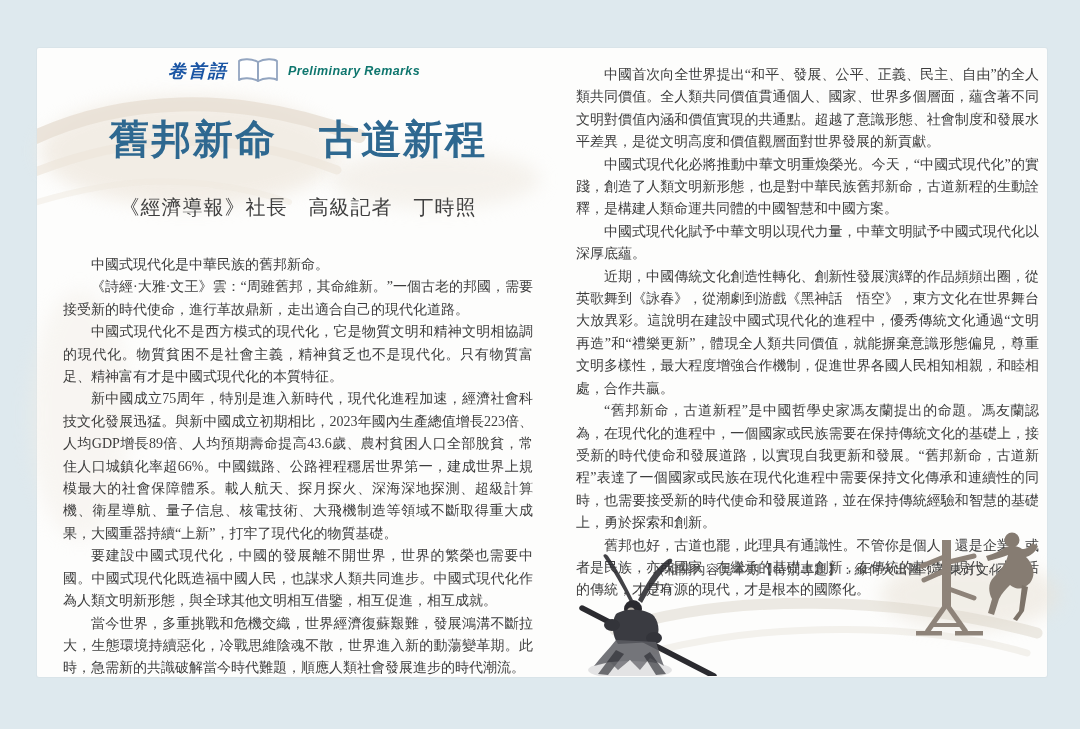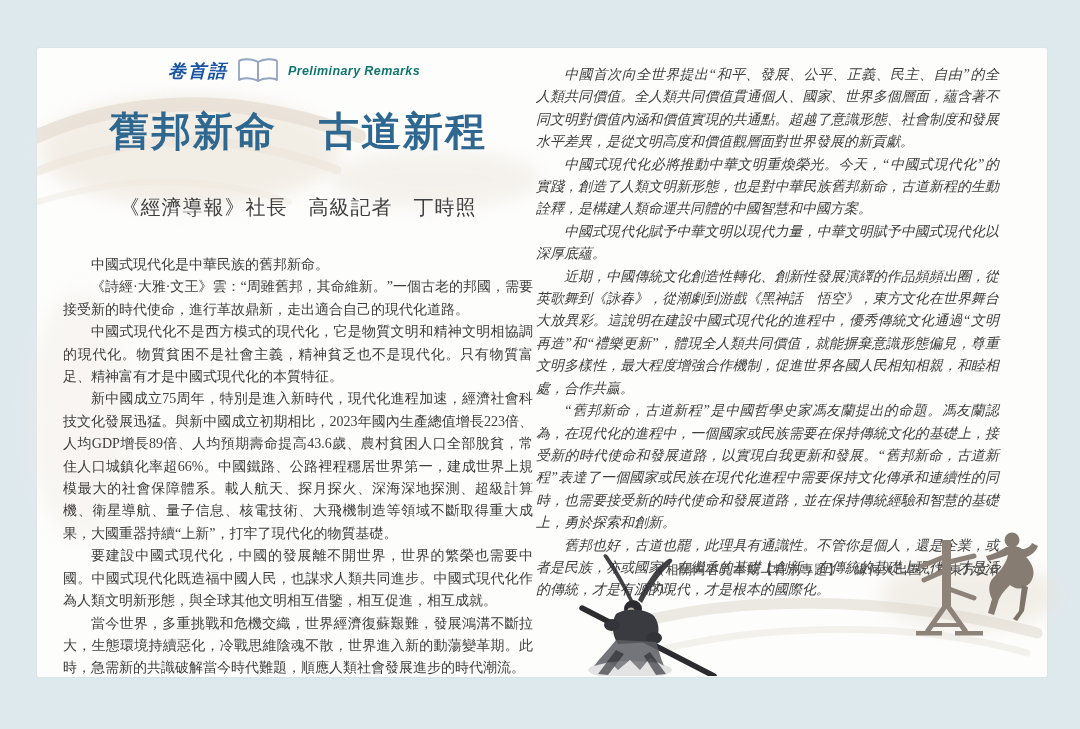--- a/index.html
+++ b/index.html
@@ -28,35 +28,35 @@
   }
   .logo-cn{
     font-size:18px; font-weight:bold; font-style:italic;
     color:#1a55a4; letter-spacing:2px;
   }
   .logo-en{
     font-size:12.5px; font-weight:bold; font-style:italic;
     color:#0f766e; letter-spacing:.4px;
   }
   .title{
-    position:absolute; left:63px; top:104px; width:470px; margin:0;
+    position:absolute; left:63px; top:112px; width:470px; margin:0;
     text-align:center; font-size:40px; font-weight:bold;
     color:#2e6890; letter-spacing:2px; white-space:nowrap;
   }
   .byline{
     position:absolute; left:63px; top:194px; width:470px;
     text-align:center; font-size:20px; color:#3f3f3f; letter-spacing:1px;
   }
   .col{
     position:absolute; font-size:14px; line-height:22.4px;
     color:#3d3d3d; text-align:justify;
   }
   .col p{margin:0; text-indent:2em;}
   .col-left{left:63px; top:226px; width:470px;margin-top:28px;}
-  .col-right{left:536px; top:64px; width:463px;font-style:italic;}
+  .col-right{left:576px; top:64px; width:463px;}
   .note{
     position:absolute; left:652px; top:561px; width:390px;
     font-size:13px; color:#454545; letter-spacing:.5px;
   }
   .illus{position:absolute; pointer-events:none;}
 </style>
 </head>
 <body>
 
 <div class="canvas">

